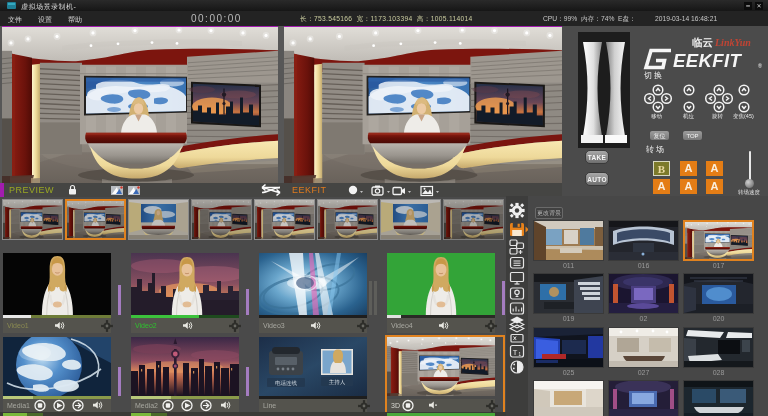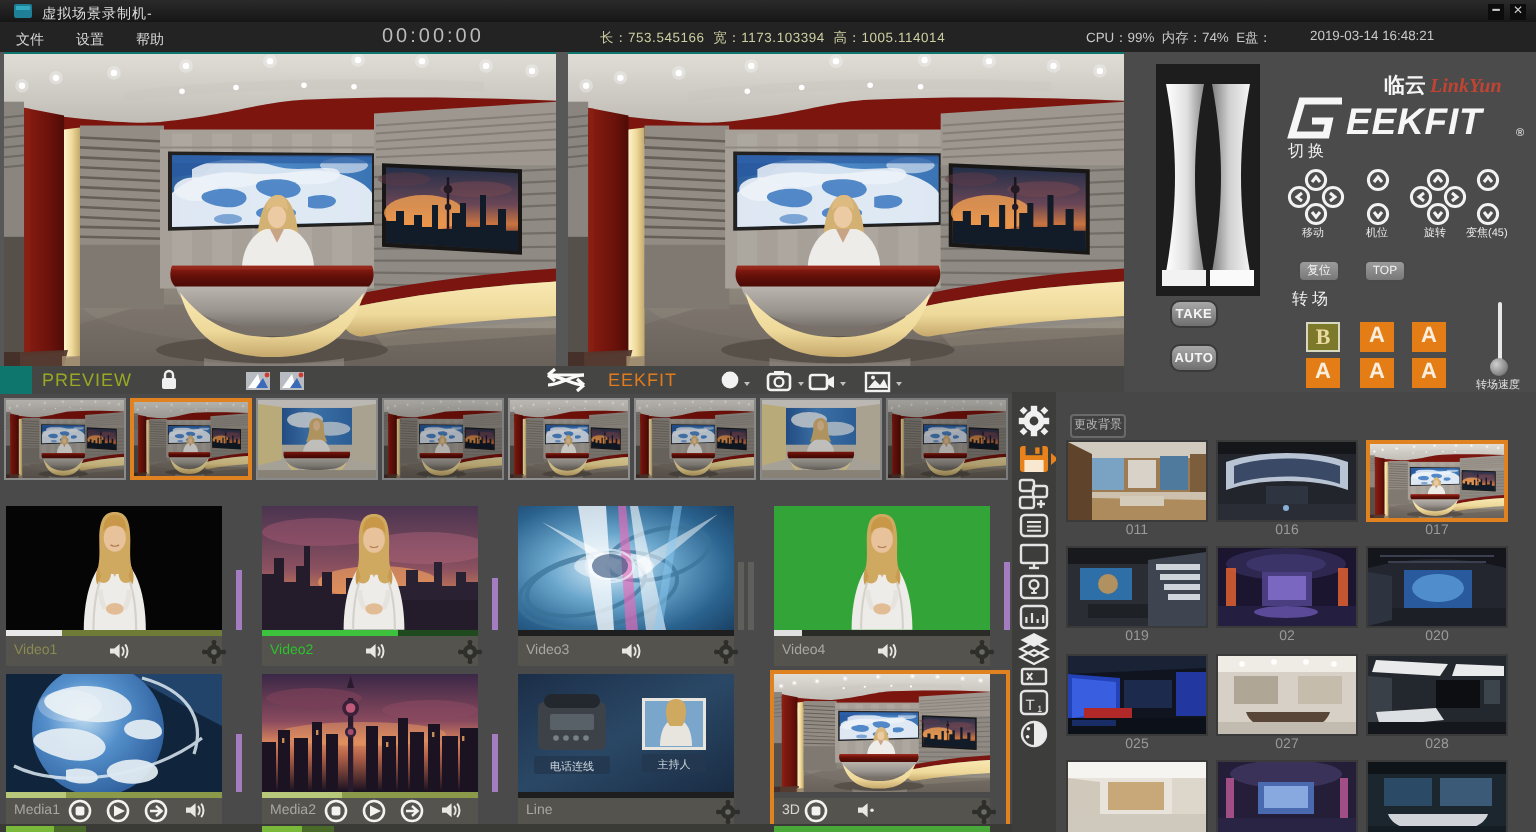--- a/index.html
+++ b/index.html
@@ -1,35 +1,35 @@
 <!DOCTYPE html>
 <html><head><meta charset="utf-8">
 <style>
 *{margin:0;padding:0;box-sizing:border-box}
 html,body{width:768px;height:416px;overflow:hidden;background:#4a4a4a;font-family:"Liberation Sans",sans-serif}
 .abs{position:absolute}
-#app{position:relative;width:768px;height:416px;background:#0f766e}
+#app{position:relative;width:768px;height:416px;background:#a21caf}
 
 #titlebar{left:0;top:0;width:768px;height:11px;background:linear-gradient(#2a2a2a,#161616);}
 #titlebar .ttl{left:21px;top:2px;font-size:7px;color:#ddd;letter-spacing:.5px}
 #tico{left:7px;top:2px;width:9px;height:7px;background:#1f7f96;border-radius:1px}
 #tico:before{content:"";position:absolute;left:1px;top:1px;width:7px;height:2px;background:#35a9c0}
 .wbtn{top:2px;width:8px;height:8px;background:#0c0c0c;color:#ccc;font-size:6px;line-height:8px;text-align:center}
 
 #menubar{left:0;top:11px;width:768px;height:15px;background:#232323;color:#d8d8d8;font-size:7px}
 #menubar span.m{position:absolute;top:4px}
 #tc{left:191px;top:2px;font-size:10px;color:#bbb;letter-spacing:1.5px;font-family:"Liberation Sans",sans-serif}
 #dims{left:300px;top:4px;font-size:6.7px;color:#cdcfa2;letter-spacing:.3px}
 #sys{left:543px;top:4px;font-size:6.7px;color:#c8c8c8}
 #date{left:655px;top:4px;font-size:6.7px;color:#c8c8c8}
 
 #w1{left:2px;top:27px}
 #w2{left:284px;top:27px}
 
-#pbar{left:16px;top:183px;width:562px;height:14px;background:#454543}
+#pbar{left:4px;top:183px;width:562px;height:14px;background:#454543}
 #pbar .pv{left:5px;top:2px;color:#9aa823;font-size:9px;letter-spacing:.5px}
 #pbar .pg{left:288px;top:2px;color:#e07b1e;font-size:9px;letter-spacing:.5px}
 
 #strip{left:0;top:197px;width:506px;height:50px;background:#4a4a4a}
 .th{position:absolute;top:2px;width:61px;height:41px;border:1px solid #8a8a8a;background:#777}
 .th svg{filter:brightness(.8) saturate(1.08)}
 .th.sel{border:2px solid #e0821f}
 
 #grid{left:0;top:247px;width:506px;height:169px;background:#4a4a4a}
 .vlabel{position:absolute;left:0;width:108px;height:15px;background:#54534d;color:#a8a8a0;font-size:7px}

